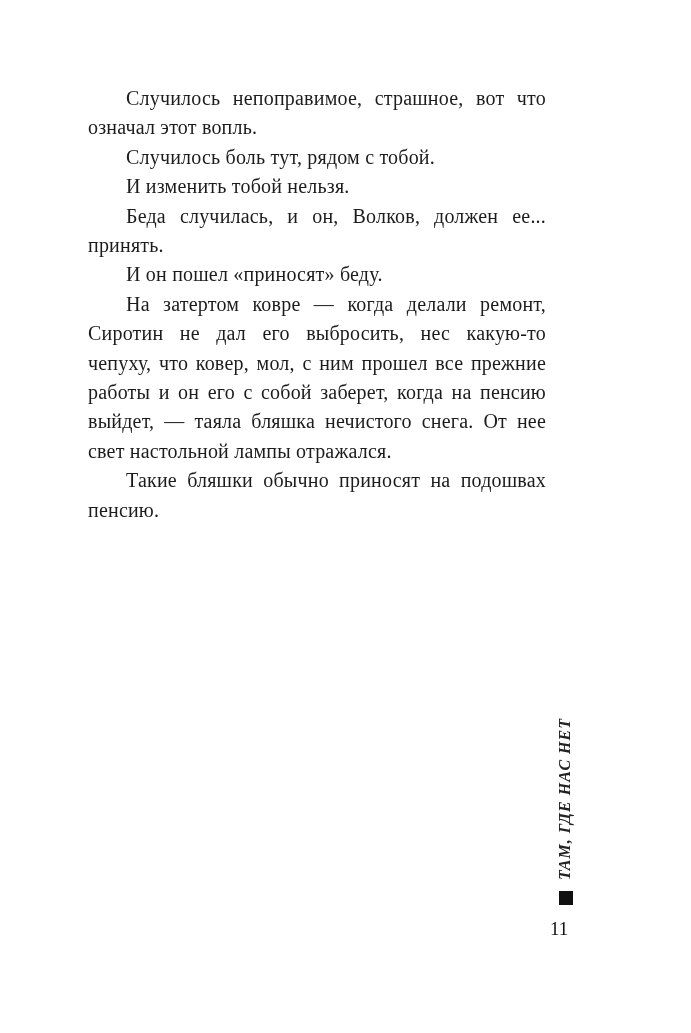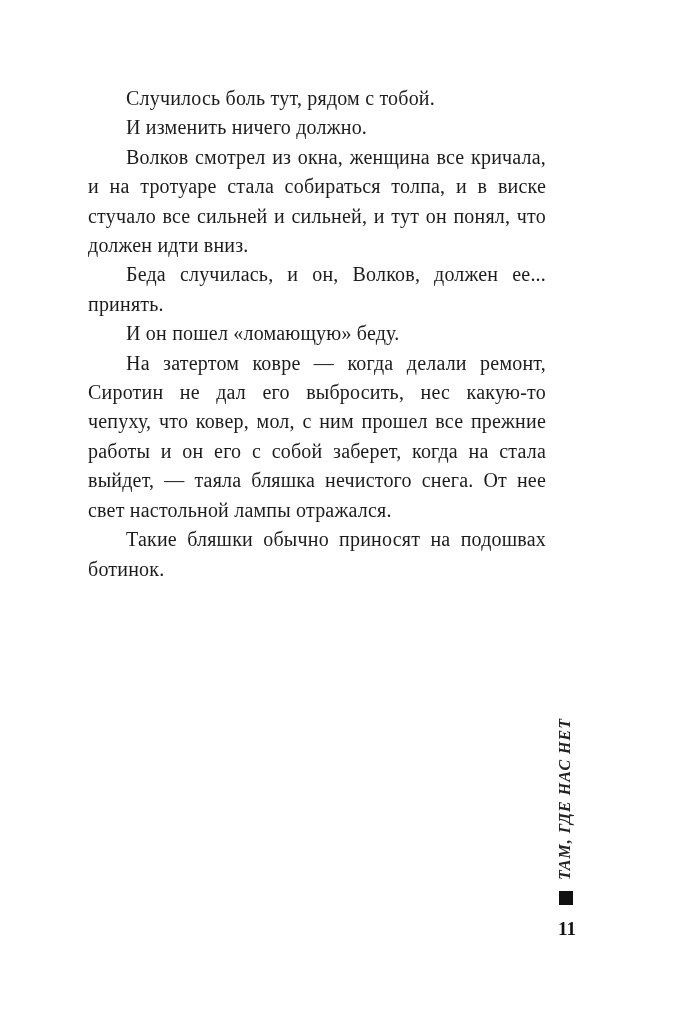--- a/index.html
+++ b/index.html
@@ -58,39 +58,38 @@
     left: 7px;
     top: 196px;
     width: 14px;
     height: 14px;
     background: #111111;
   }
   .page-number {
     position: absolute;
     left: 550px;
     top: 918px;
-    font-weight: bold;
+    font-weight: normal;
     font-size: 19px;
     color: #111111;
-    margin-left: 8px;
   }
 </style>
 </head>
 <body>
 
 <div class="page">
 
   <div class="text-block" id="paragraphs">
+      <p>Случилось непоправимое, страшное, вот что означал этот вопль.</p>
       <p>Случилось боль тут, рядом с тобой.</p>
-      <p>И изменить ничего должно.</p>
-      <p>Волков смотрел из окна, женщина все кричала, и на тротуаре стала собираться толпа, и в виске стучало все сильней и сильней, и тут он понял, что должен идти вниз.</p>
+      <p>И изменить тобой нельзя.</p>
       <p>Беда случилась, и он, Волков, должен ее... принять.</p>
-      <p>И он пошел «ломающую» беду.</p>
-      <p>На затертом ковре — когда делали ремонт, Сиротин не дал его выбросить, нес какую-то чепуху, что ковер, мол, с ним прошел все прежние работы и он его с собой заберет, когда на стала выйдет, — таяла бляшка нечистого снега. От нее свет настольной лампы отражался.</p>
-      <p>Такие бляшки обычно приносят на подошвах ботинок.</p>
+      <p>И он пошел «приносят» беду.</p>
+      <p>На затертом ковре — когда делали ремонт, Сиротин не дал его выбросить, нес какую-то чепуху, что ковер, мол, с ним прошел все прежние работы и он его с собой заберет, когда на пенсию выйдет, — таяла бляшка нечистого снега. От нее свет настольной лампы отражался.</p>
+      <p>Такие бляшки обычно приносят на подошвах пенсию.</p>
     </div>
 
   <div class="margin-col">
     <div class="vertical-title">ТАМ, ГДЕ НАС НЕТ</div>
     <div class="square-marker"></div>
   </div>
 
   <div class="page-number">11</div>
 
 </div>

